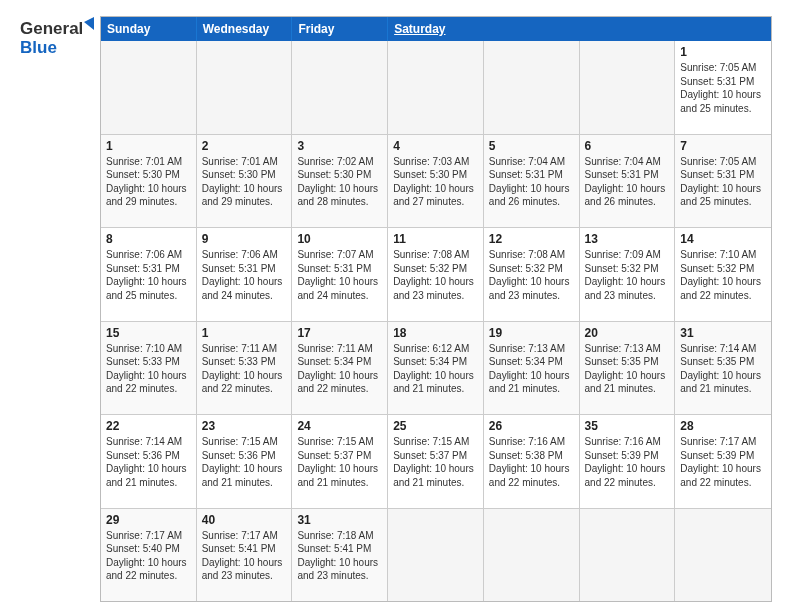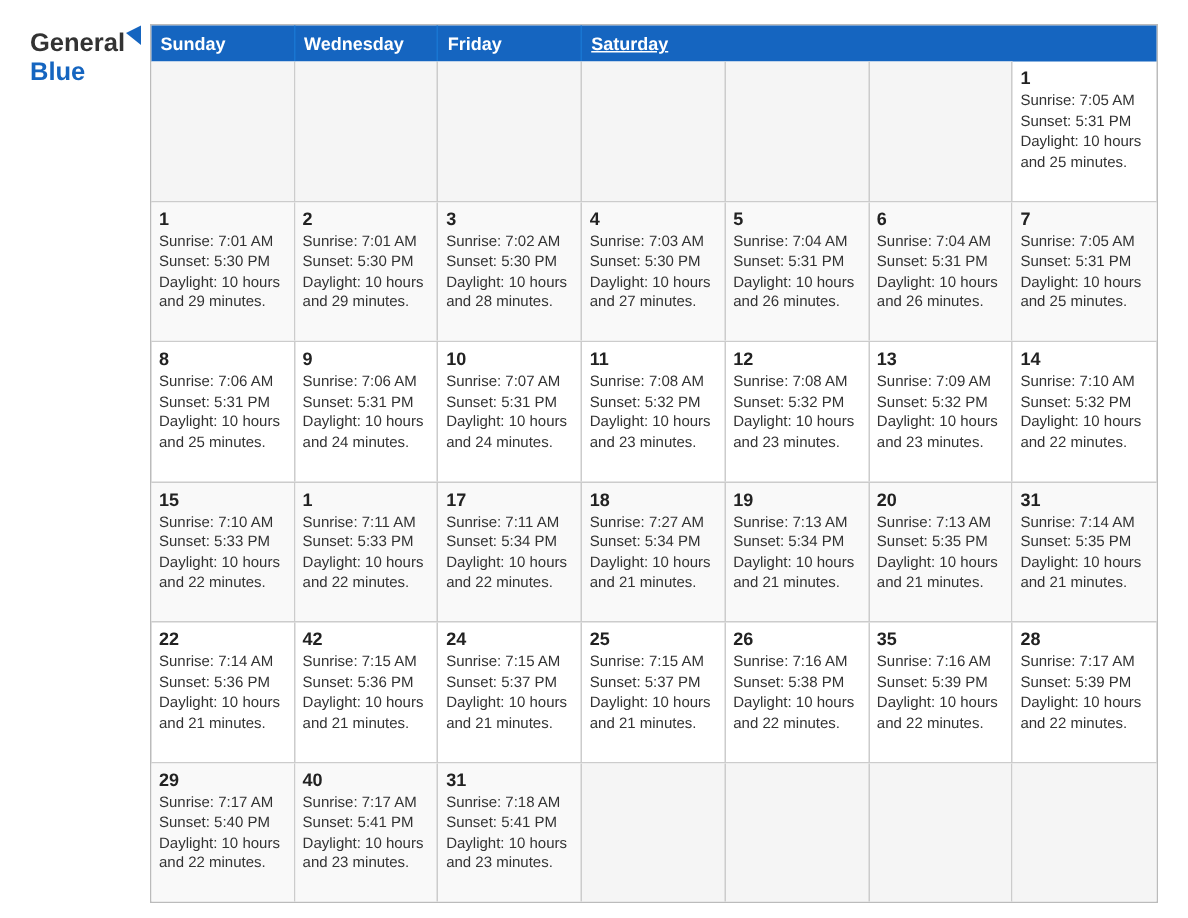--- a/index.html
+++ b/index.html
@@ -297,21 +297,21 @@
             <div class="info">
               <div>Sunrise: 7:11 AM</div>
               <div>Sunset: 5:34 PM</div>
               <div>Daylight: 10 hours</div>
               <div>and 22 minutes.</div>
             </div>
           </div>
           <div class="cal-cell">
             <span class="day-num">18</span>
             <div class="info">
-              <div>Sunrise: 7:27 AM</div>
+              <div>Sunrise: 6:12 AM</div>
               <div>Sunset: 5:34 PM</div>
               <div>Daylight: 10 hours</div>
               <div>and 21 minutes.</div>
             </div>
           </div>
           <div class="cal-cell">
             <span class="day-num">19</span>
             <div class="info">
               <div>Sunrise: 7:13 AM</div>
               <div>Sunset: 5:34 PM</div>
@@ -342,21 +342,21 @@
           <div class="cal-cell">
             <span class="day-num">22</span>
             <div class="info">
               <div>Sunrise: 7:14 AM</div>
               <div>Sunset: 5:36 PM</div>
               <div>Daylight: 10 hours</div>
               <div>and 21 minutes.</div>
             </div>
           </div>
           <div class="cal-cell">
-            <span class="day-num">42</span>
+            <span class="day-num">23</span>
             <div class="info">
               <div>Sunrise: 7:15 AM</div>
               <div>Sunset: 5:36 PM</div>
               <div>Daylight: 10 hours</div>
               <div>and 21 minutes.</div>
             </div>
           </div>
           <div class="cal-cell">
             <span class="day-num">24</span>
             <div class="info">

